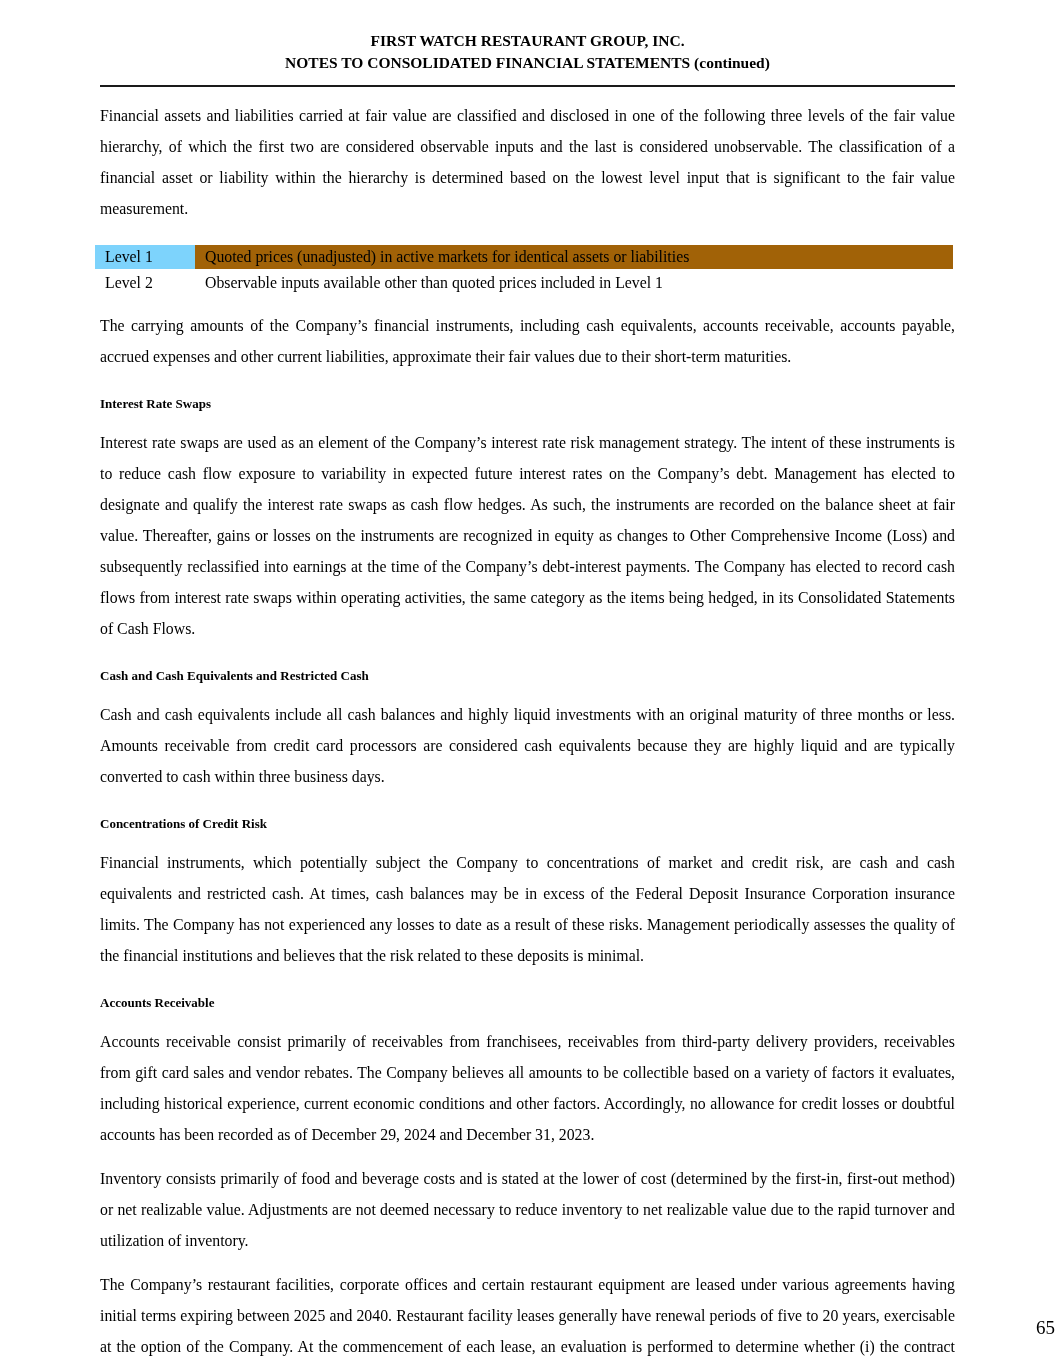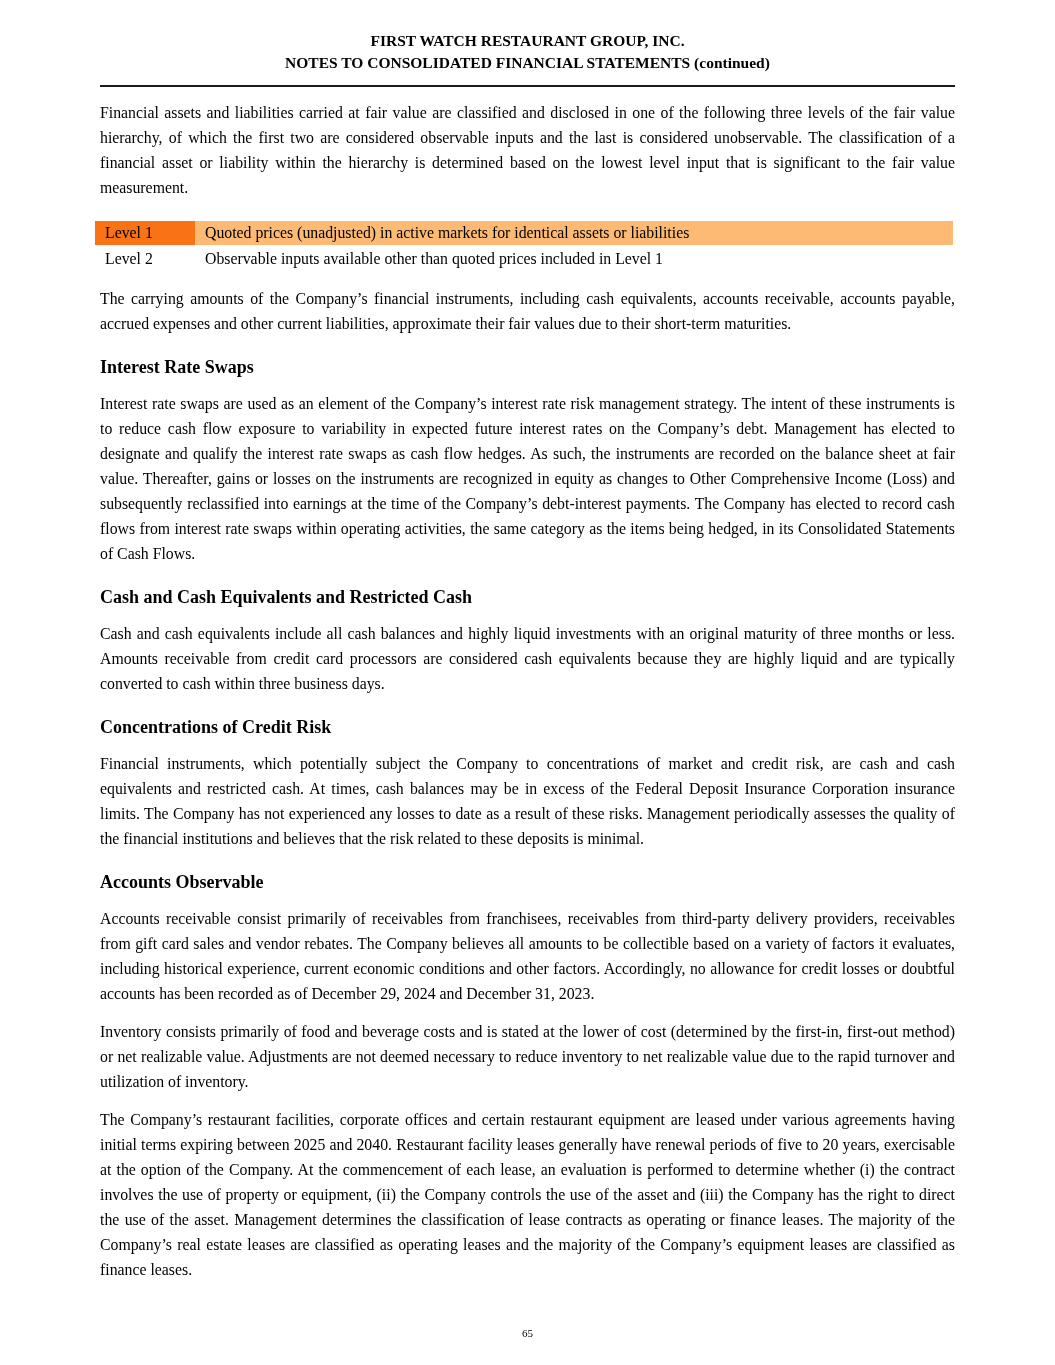--- a/index.html
+++ b/index.html
@@ -19,68 +19,68 @@
     font-size: 15.5px;
     line-height: 22px;
   }
   .header-rule {
     border: none;
     border-top: 2px solid #1a1a1a;
     margin: 11px 0 0 0;
   }
   p.body-text {
     font-size: 15.8px;
-    line-height: 25px;
+    line-height: 31px;
     text-align: justify;
     margin-top: 13px;
   }
   h3.section-heading {
-    font-size: 18px;
+    font-size: 13px;
     line-height: 21px;
     font-weight: bold;
     margin-top: 21px;
   }
   table.levels-table {
     width: 858px;
     margin: 19px 0 7px -5px;
     border-collapse: separate;
     border-spacing: 0 2px;
     font-size: 15.8px;
     line-height: 19px;
   }
   table.levels-table td { padding: 2px 4px 3px 10px; vertical-align: top; }
   td.level-cell { width: 100px; white-space: nowrap; }
   .page-footer {
     position: absolute;
     bottom: 26px;
     left: 0;
     width: 100%;
-    text-align: center;
-    font-size: 11px;
+    text-align: right;
+    font-size: 19px;
   }
 </style>
 </head>
 <body>
 
 <div class="page">
 
   <div class="doc-header">
     <div>FIRST WATCH RESTAURANT GROUP, INC.</div>
     <div>NOTES TO CONSOLIDATED FINANCIAL STATEMENTS (continued)</div>
   </div>
 
   <hr class="header-rule">
 
   <p class="body-text">Financial assets and liabilities carried at fair value are classified and disclosed in one of the following three levels of the fair value hierarchy, of which the first two are considered observable inputs and the last is considered unobservable. The classification of a financial asset or liability within the hierarchy is determined based on the lowest level input that is significant to the fair value measurement.</p>
 
   <table class="levels-table">
     <tbody>
       <tr>
-        <td class="level-cell" style="background-color: #f97316;">Level 1</td>
-        <td style="background-color: #fdba74;">Quoted prices (unadjusted) in active markets for identical assets or liabilities</td>
+        <td class="level-cell" style="background-color: #7dd3fc;">Level 1</td>
+        <td style="background-color: #a16207;">Quoted prices (unadjusted) in active markets for identical assets or liabilities</td>
       </tr>
       <tr>
         <td class="level-cell">Level 2</td>
         <td>Observable inputs available other than quoted prices included in Level 1</td>
       </tr>
     </tbody>
   </table>
 
   <p class="body-text">The carrying amounts of the Company’s financial instruments, including cash equivalents, accounts receivable, accounts payable, accrued expenses and other current liabilities, approximate their fair values due to their short-term maturities.</p>
 
@@ -93,21 +93,21 @@
     <h3 class="section-heading">Cash and Cash Equivalents and Restricted Cash</h3>
     <p class="body-text">Cash and cash equivalents include all cash balances and highly liquid investments with an original maturity of three months or less. Amounts receivable from credit card processors are considered cash equivalents because they are highly liquid and are typically converted to cash within three business days.</p>
   </section>
 
   <section>
     <h3 class="section-heading">Concentrations of Credit Risk</h3>
     <p class="body-text">Financial instruments, which potentially subject the Company to concentrations of market and credit risk, are cash and cash equivalents and restricted cash. At times, cash balances may be in excess of the Federal Deposit Insurance Corporation insurance limits. The Company has not experienced any losses to date as a result of these risks. Management periodically assesses the quality of the financial institutions and believes that the risk related to these deposits is minimal.</p>
   </section>
 
   <section>
-    <h3 class="section-heading">Accounts Observable</h3>
+    <h3 class="section-heading">Accounts Receivable</h3>
     <p class="body-text">Accounts receivable consist primarily of receivables from franchisees, receivables from third-party delivery providers, receivables from gift card sales and vendor rebates. The Company believes all amounts to be collectible based on a variety of factors it evaluates, including historical experience, current economic conditions and other factors. Accordingly, no allowance for credit losses or doubtful accounts has been recorded as of December 29, 2024 and December 31, 2023.</p>
   </section>
 
   <section>
     <p class="body-text">Inventory consists primarily of food and beverage costs and is stated at the lower of cost (determined by the first-in, first-out method) or net realizable value. Adjustments are not deemed necessary to reduce inventory to net realizable value due to the rapid turnover and utilization of inventory.</p>
   </section>
 
   <section>
     <p class="body-text">The Company’s restaurant facilities, corporate offices and certain restaurant equipment are leased under various agreements having initial terms expiring between 2025 and 2040. Restaurant facility leases generally have renewal periods of five to 20 years, exercisable at the option of the Company. At the commencement of each lease, an evaluation is performed to determine whether (i) the contract involves the use of property or equipment, (ii) the Company controls the use of the asset and (iii) the Company has the right to direct the use of the asset. Management determines the classification of lease contracts as operating or finance leases. The majority of the Company’s real estate leases are classified as operating leases and the majority of the Company’s equipment leases are classified as finance leases.</p>
   </section>

